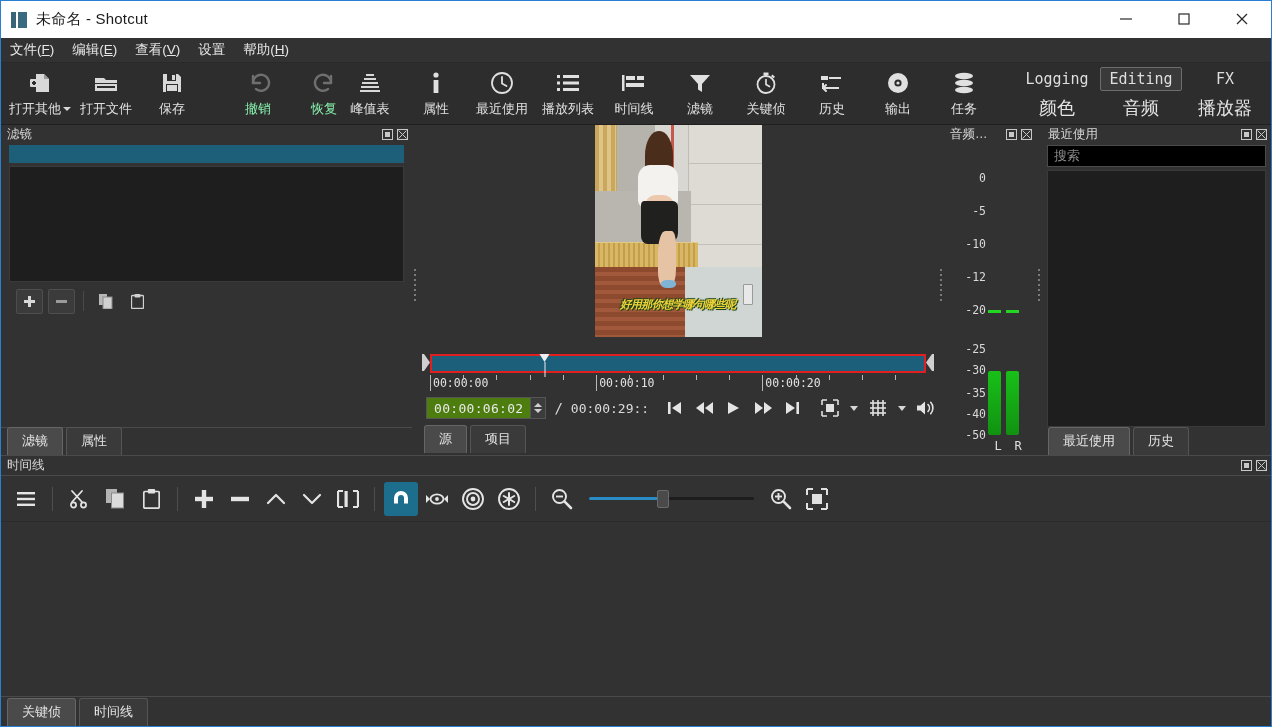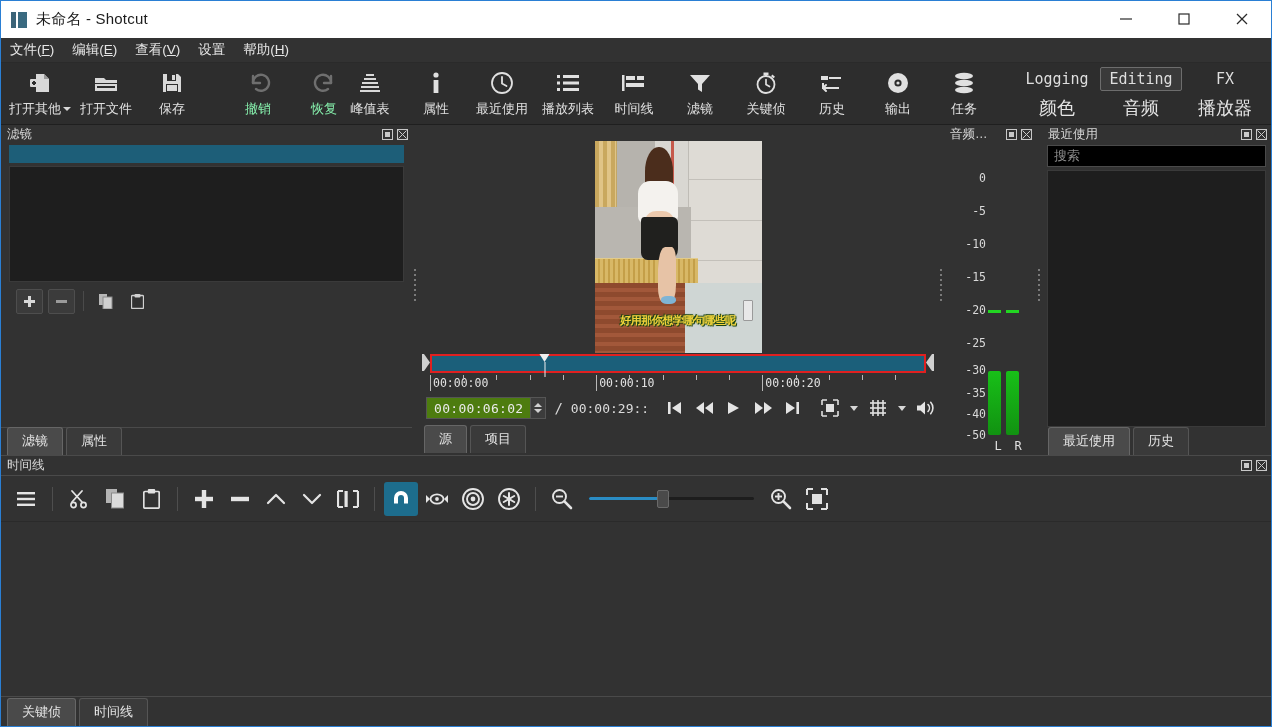--- a/index.html
+++ b/index.html
@@ -144,22 +144,22 @@
   .vsplit { width: 6px; flex: 0 0 6px; display: flex; align-items: center; justify-content: center; }
   .vsplit .dots { width: 2px; height: 42px; display: flex; flex-direction: column; gap: 3px; }
   .vsplit .dots i { width: 2px; height: 2px; background: #7a7a7a; display: block; }
 
   
   .player-panel {
     flex: 1; display: flex; flex-direction: column; min-width: 0;
     background: #323232;
   }
   .video-area {
-    flex: 1; display: flex; align-items: flex-end; justify-content: center;
-    min-height: 0; position: relative; overflow: hidden;
+    flex: 1; display: flex; align-items: flex-start; justify-content: center;
+    min-height: 0; position: relative; overflow: hidden; font-style: italic;
   }
   .video-frame {
     width: 167px; height: 212px; position: relative; overflow: hidden;
     background: #c9c3bb;
   }
   
   .vf-wall {
     position: absolute; left: 0; top: 0; right: 0; height: 62%;
     background: linear-gradient(90deg,#c2a765 0 13%, #b6b3ad 13% 36%, #d9d7d2 36% 100%);
   }
@@ -861,23 +861,23 @@
                 <line x1="9.5" y1="1.5" x2="1.5" y2="9.5" stroke="#c8c8c8"></line>
               </svg>
           </span>
         </span>
       </div>
       <div class="meter-area">
         <div class="db-scale">
           <span style="top:28px">0</span>
           <span style="top:61px">-5</span>
           <span style="top:94px">-10</span>
-          <span style="top:127px">-15</span>
+          <span style="top:127px">-12</span>
           <span style="top:160px">-20</span>
-          <span style="top:193px">-25</span>
+          <span style="top:199px">-25</span>
           <span style="top:220px">-30</span>
           <span style="top:243px">-35</span>
           <span style="top:264px">-40</span>
           <span style="top:285px">-50</span>
         </div>
         <div class="meters">
           <div class="meter-col" style="left:0px; height:64px;">
             <div class="meter-fill" style="height:64px;"></div>
           </div>
           <div class="meter-peak" style="left:0px; bottom:140px;"></div>

